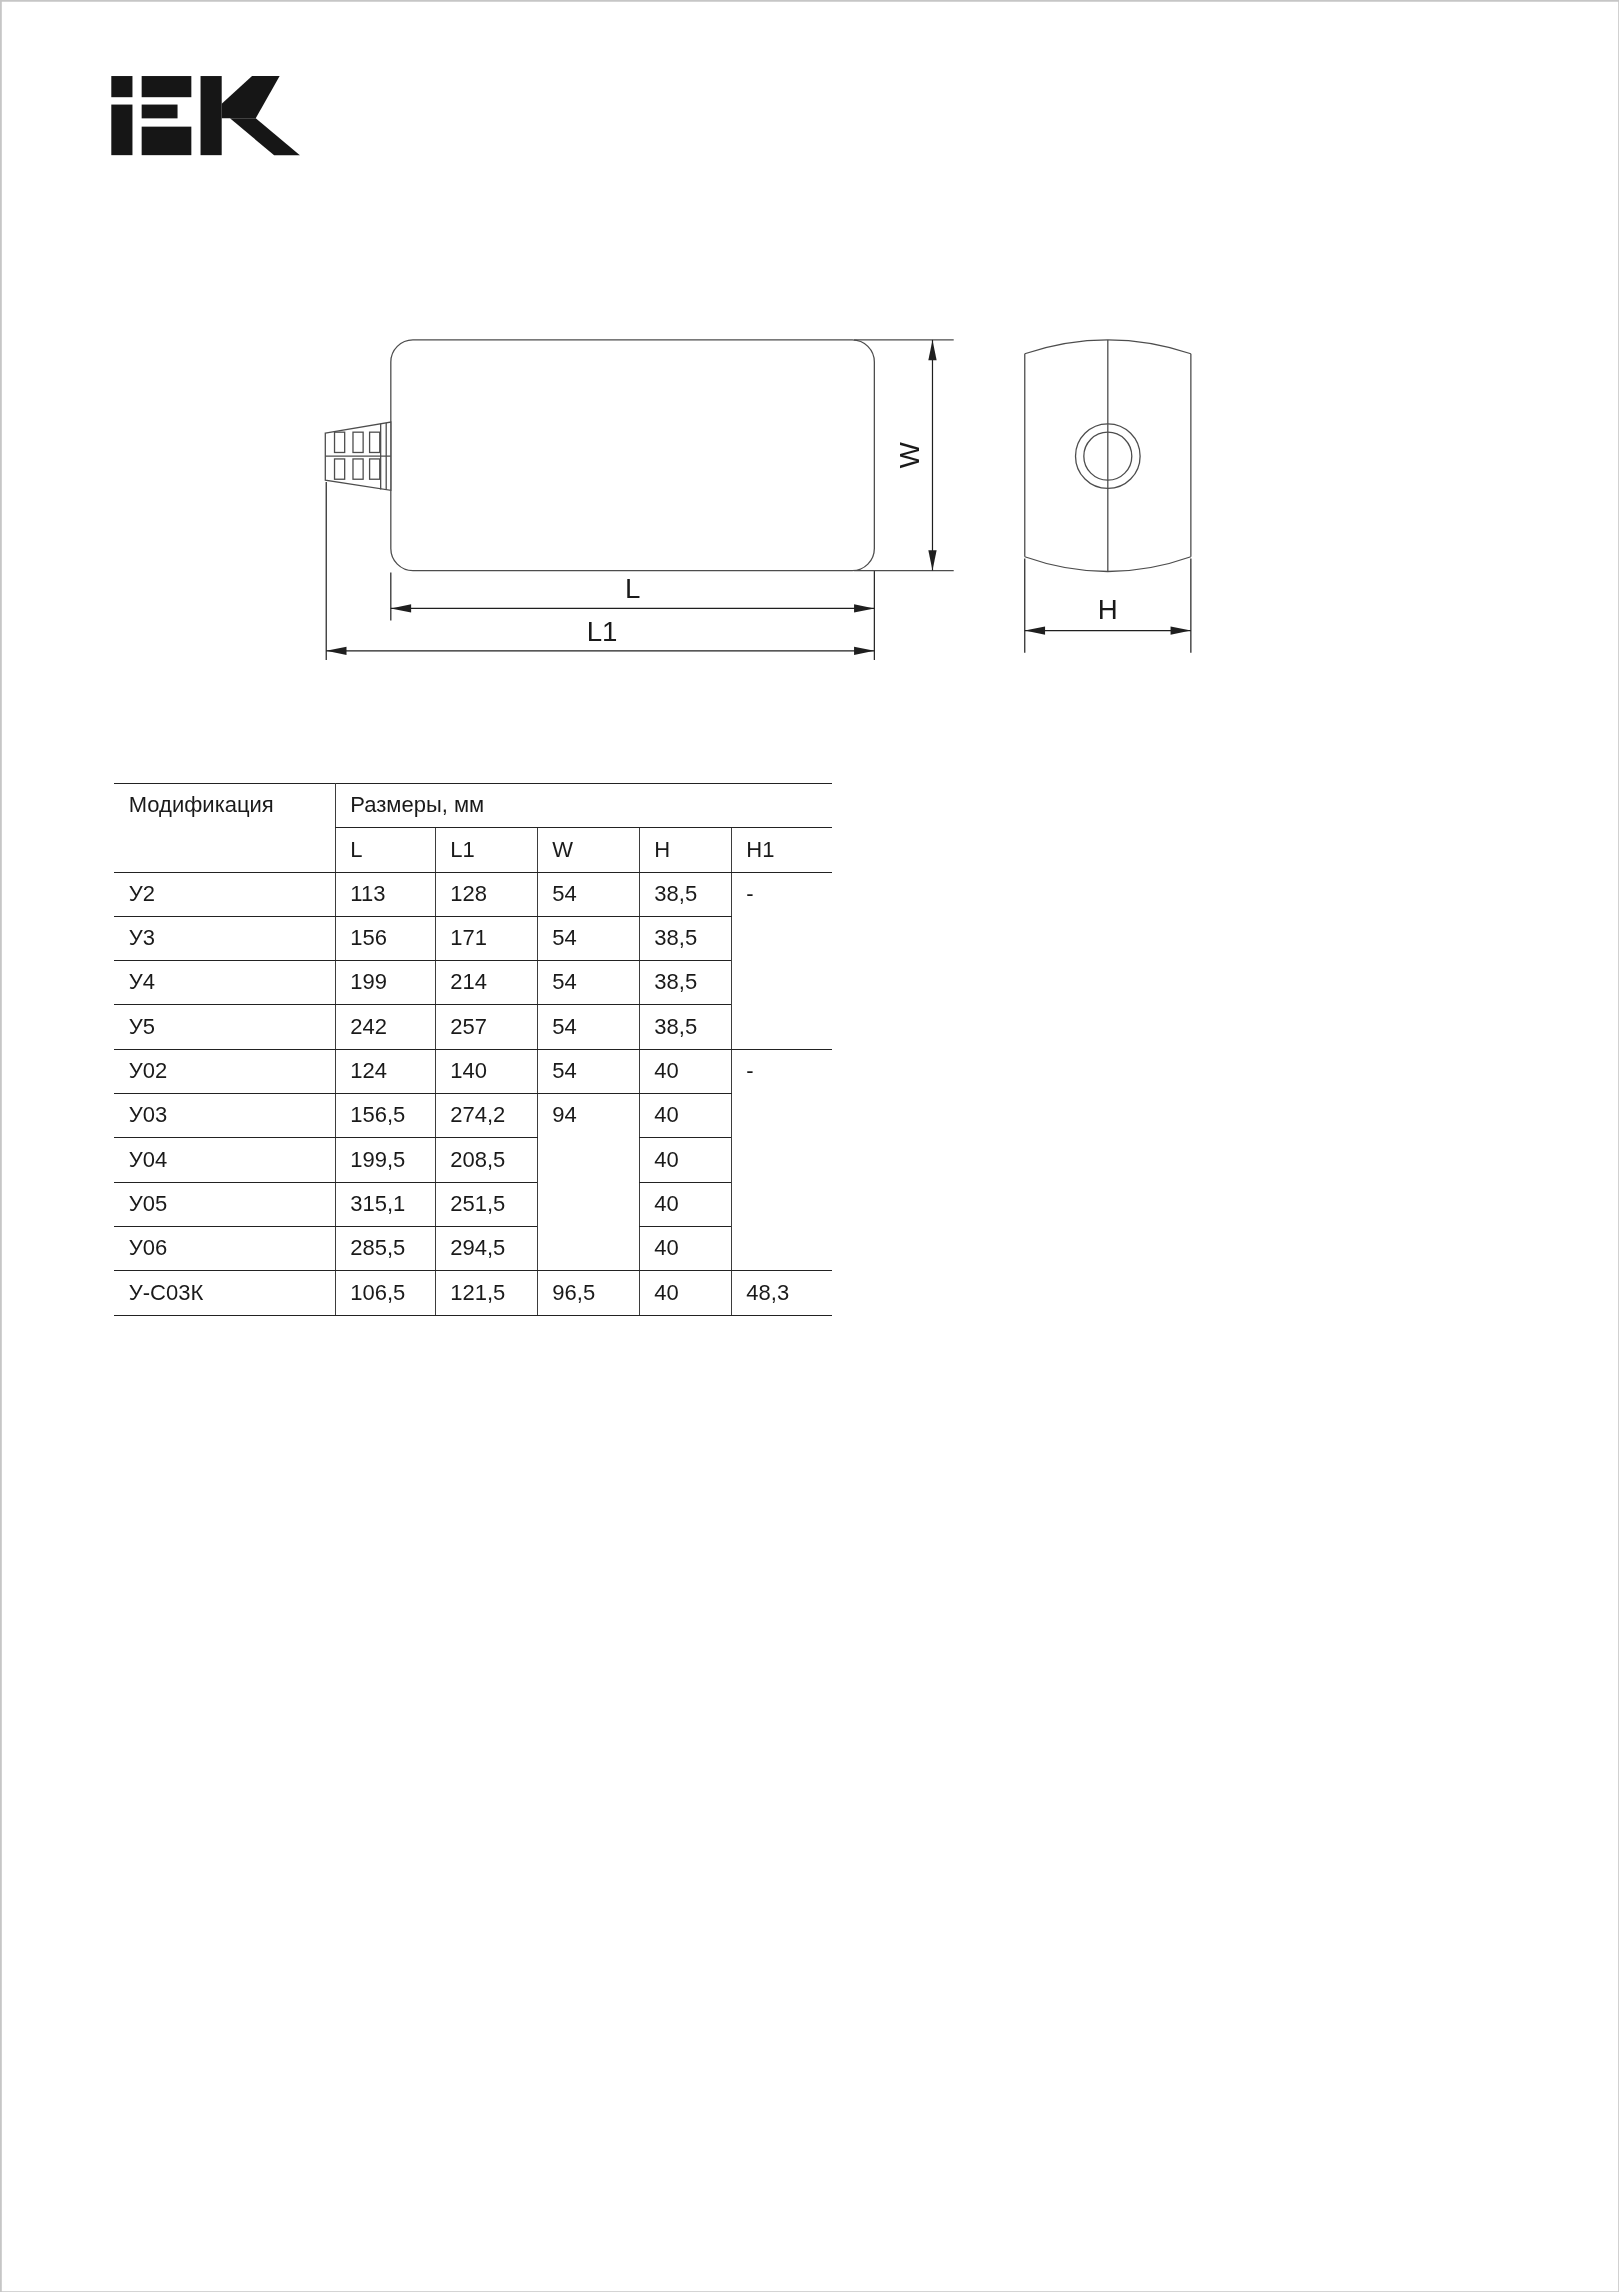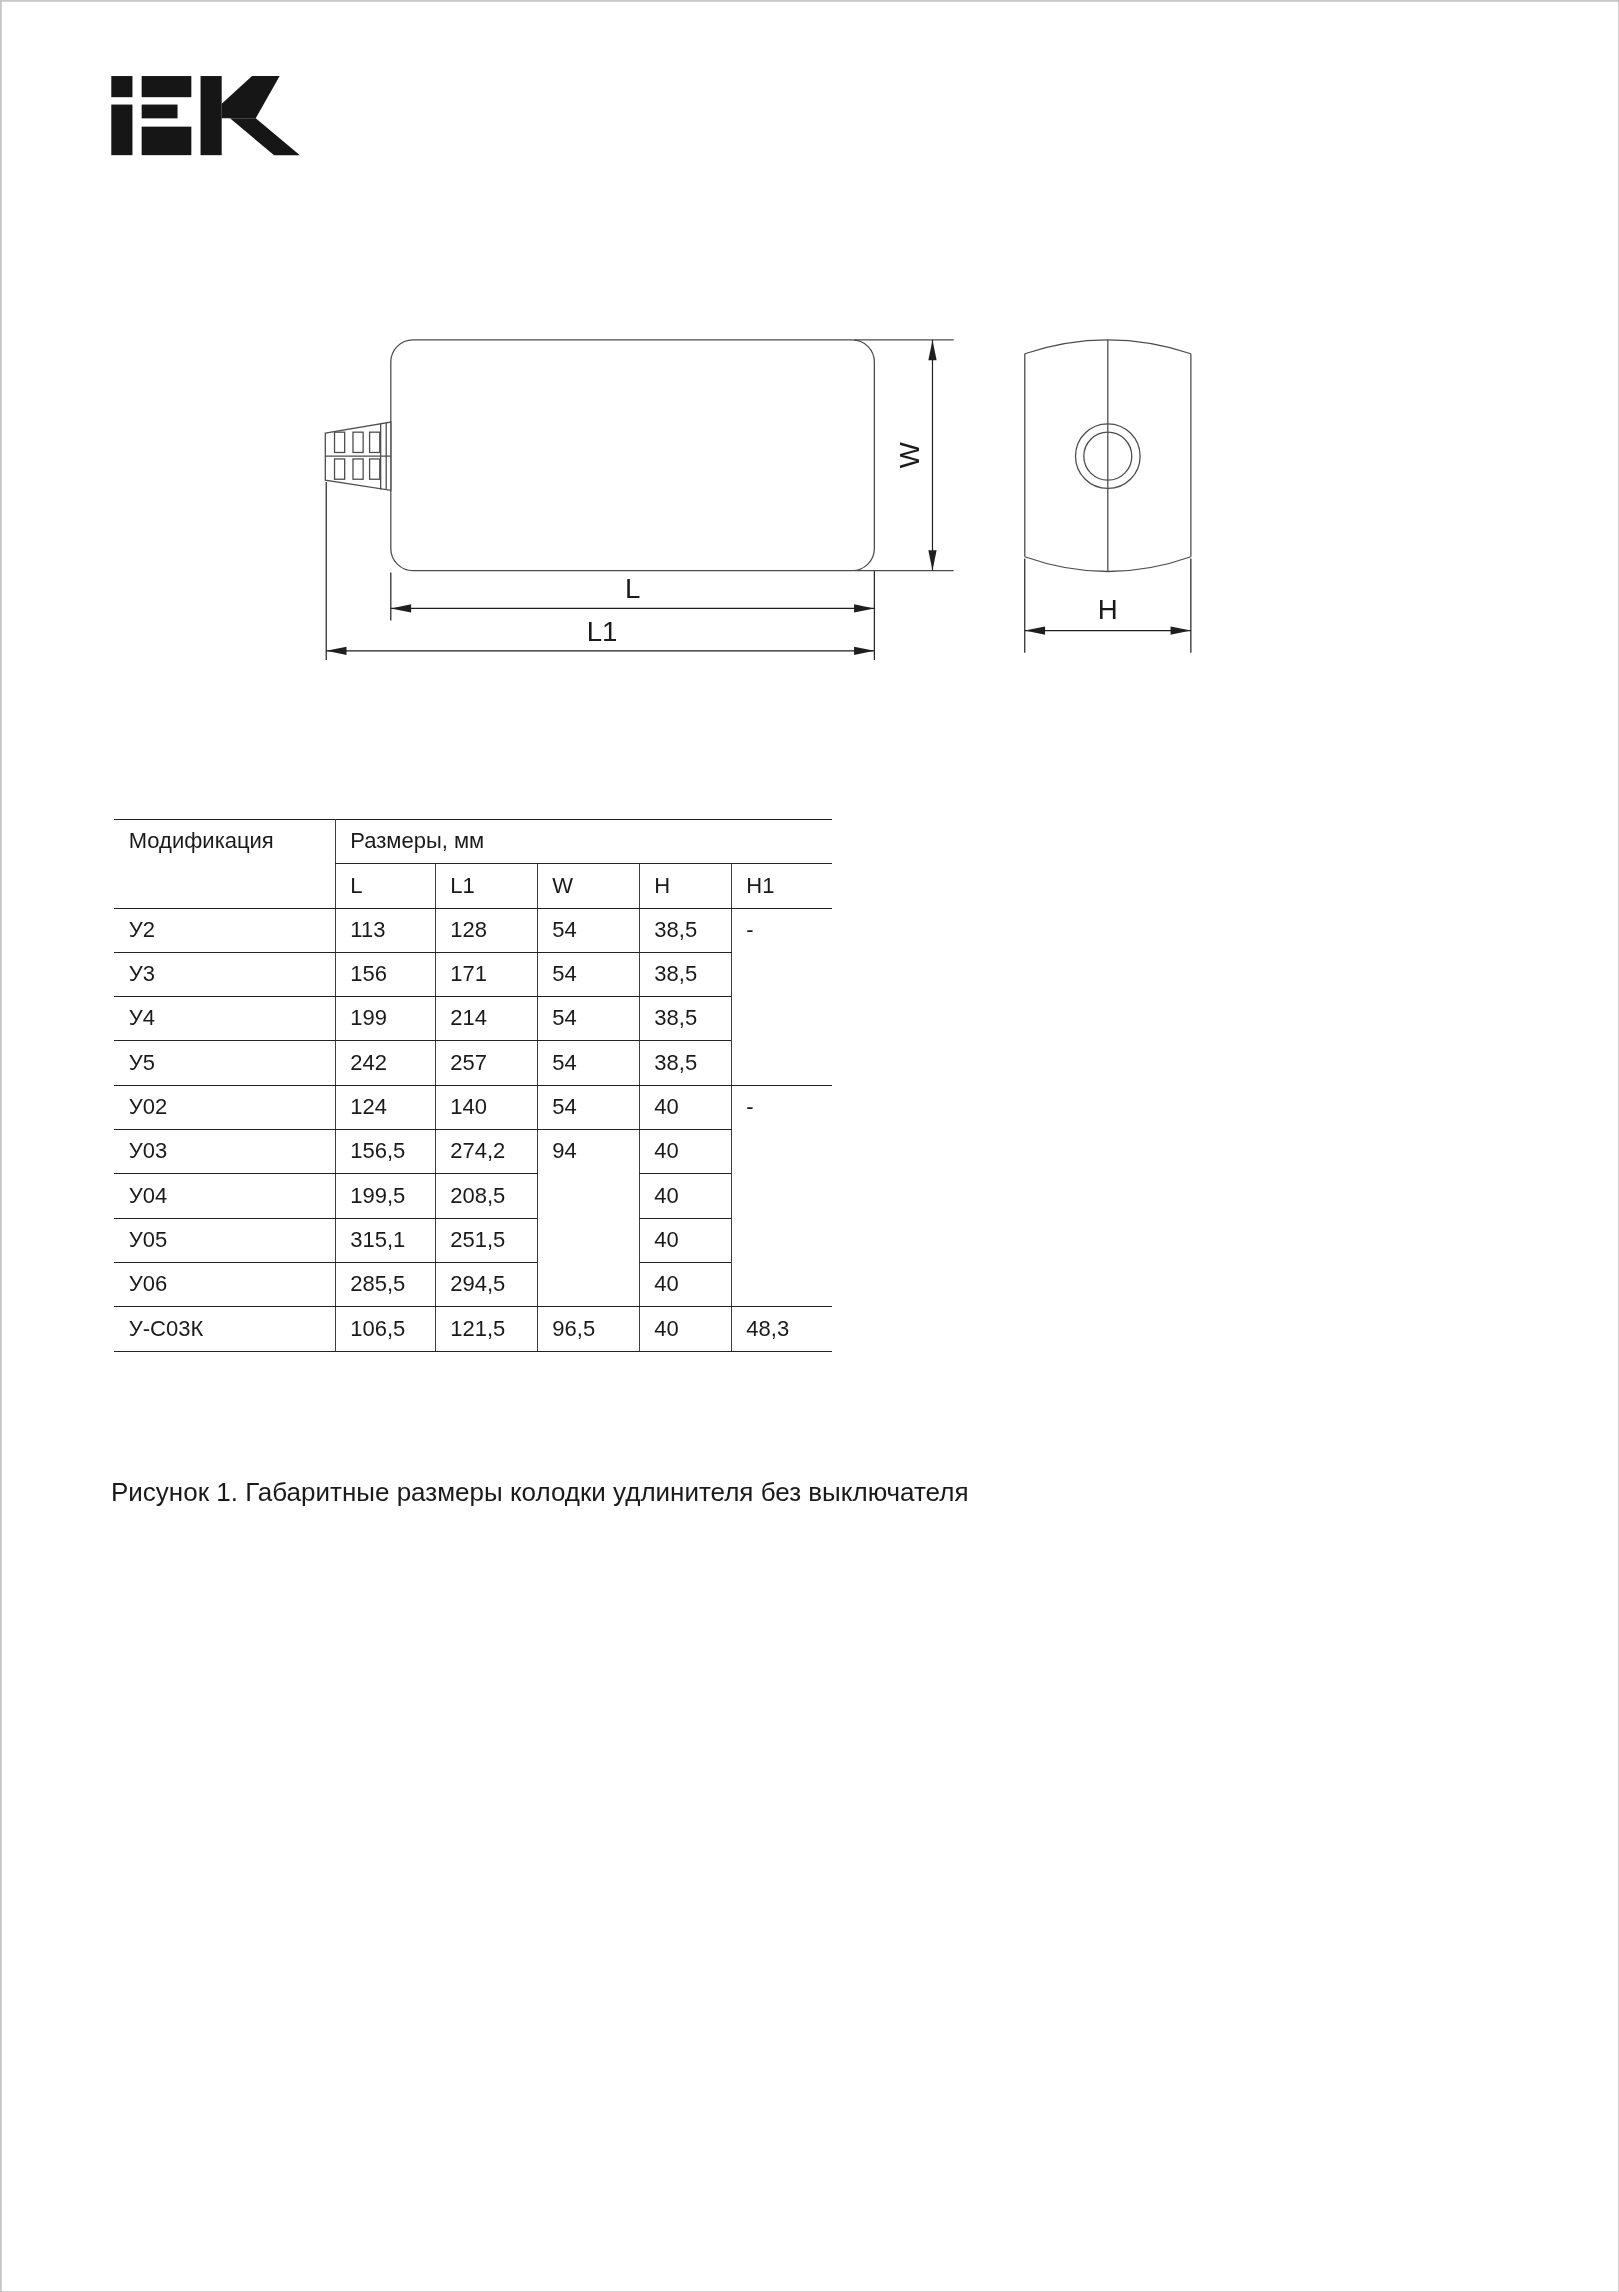--- a/index.html
+++ b/index.html
@@ -33,21 +33,21 @@
     border-collapse: collapse; table-layout: fixed;
     width: 716px;
     font-size: 22px; color: #1a1a1a;
   }
   .spec-table col.c-mod { width: 221px; }
   .spec-table col.c-l   { width: 100px; }
   .spec-table col.c-l1  { width: 102px; }
   .spec-table col.c-w   { width: 102px; }
   .spec-table col.c-h   { width: 92px; }
   .spec-table col.c-h1  { width: 101px; }
-  .spec-table { border-top: 1.8px solid #222222; margin-top: 36px; }
+  .spec-table { border-top: 1.8px solid #222222; }
   .spec-table th, .spec-table td {
     font-weight: normal;
     text-align: left;
     vertical-align: top;
     padding: 8.3px 5.5px 0 14.8px;
     height: 35px;
     border-bottom: 1.8px solid #222222;
     background: #ffffff;
   }
   .spec-table .vline { border-left: 1.3px solid #3d3d3d; }
@@ -237,16 +237,15 @@
       <td>У-С03К</td>
       <td class="vline">106,5</td>
       <td class="vline">121,5</td>
       <td class="vline">96,5</td>
       <td class="vline">40</td>
       <td class="vline">48,3</td>
     </tr>
   </tbody>
     </table>
 
-  <div class="caption">Рисунок 1. Габаритные размеры колодки удлинителя без выключателя</div>
 
 </div>
 
 
 </body></html>

